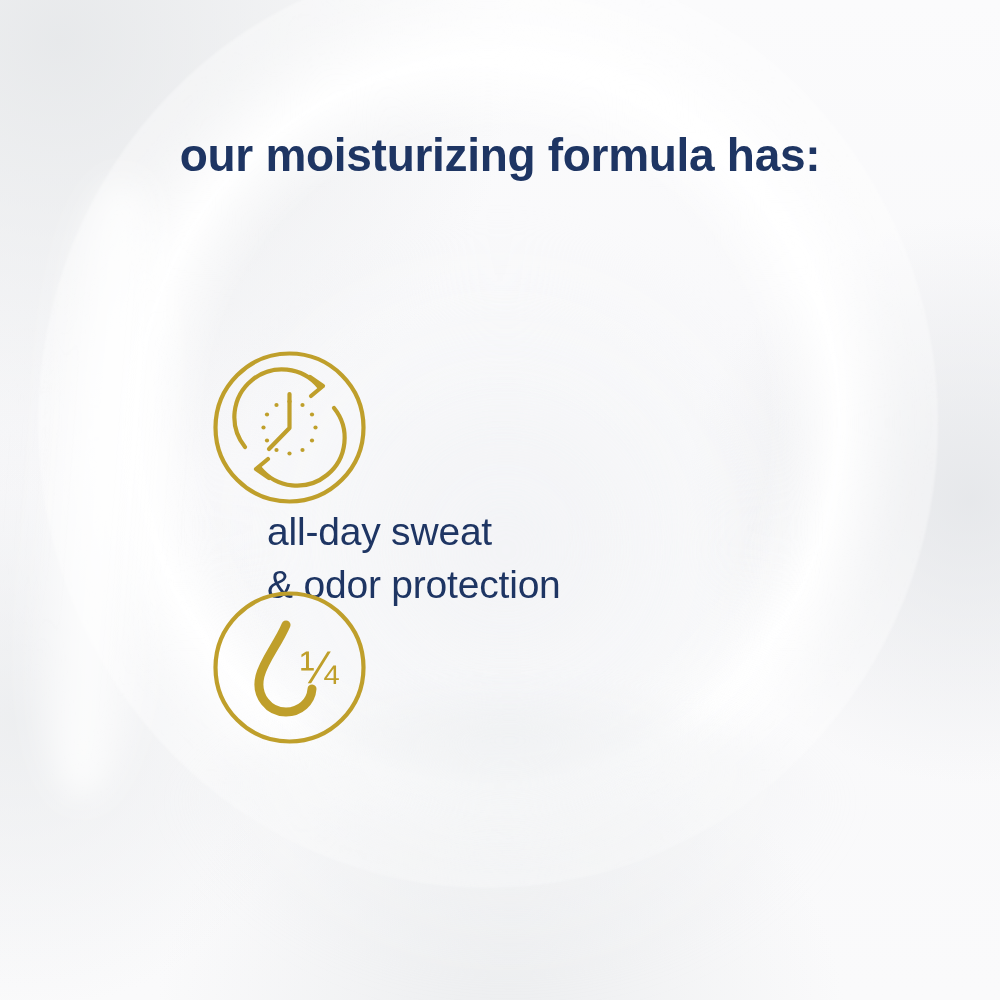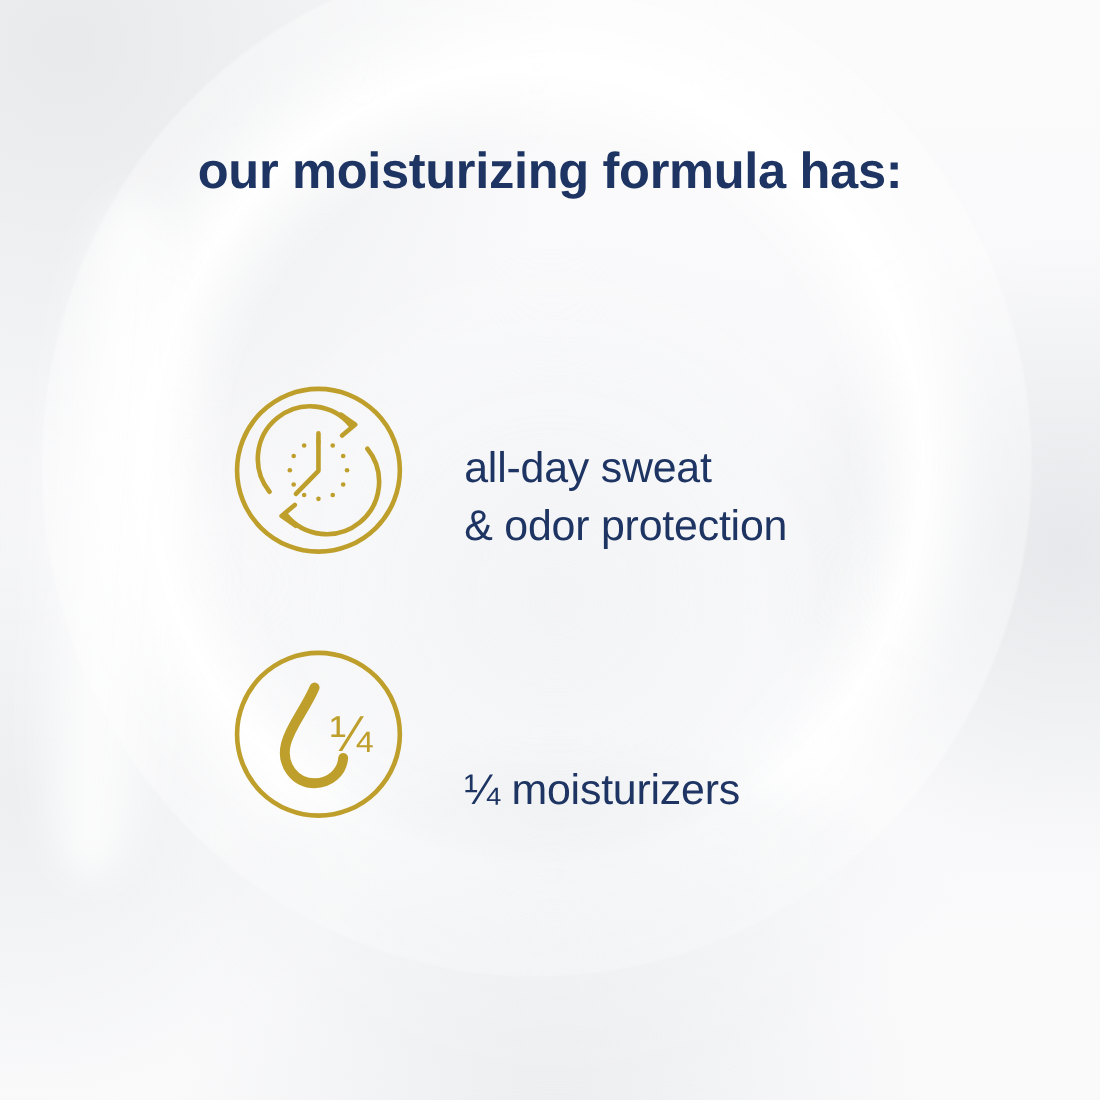--- a/index.html
+++ b/index.html
@@ -85,22 +85,23 @@
     font-size:46px;
     font-weight:700;
     letter-spacing:-0.3px;
     color:#1e3563;
     white-space:nowrap;
   }
 
   .benefit-row {
     position:absolute;
     display:flex;
-    align-items:flex-end;
+    align-items:flex-start;
     left:212px;
+    flex-direction:column;
   }
   #row-protection { top:350px; }
   #row-moisturizers { top:590px; }
 
   .badge {
     width:155px;
     height:155px;
     flex:0 0 155px;
     position:relative;
   }
@@ -176,16 +177,15 @@
 
         <path d="M 74 35
                  C 66 54, 52 70, 48 86
                  C 43 106, 57 122, 74 122
                  C 88 122, 99 112, 100 99" fill="none" stroke="#bf9f2b" stroke-width="9" stroke-linecap="round" stroke-linejoin="round"></path>
 
         <text x="88" y="93" font-family="Liberation Sans, sans-serif" font-size="46" font-weight="400" fill="#bf9f2b">¼</text>
       </svg>
     </div>
 
-    <div class="benefit-text">¼ moisturizers</div>
   </div>
 
 </div>
 
 </body></html>

